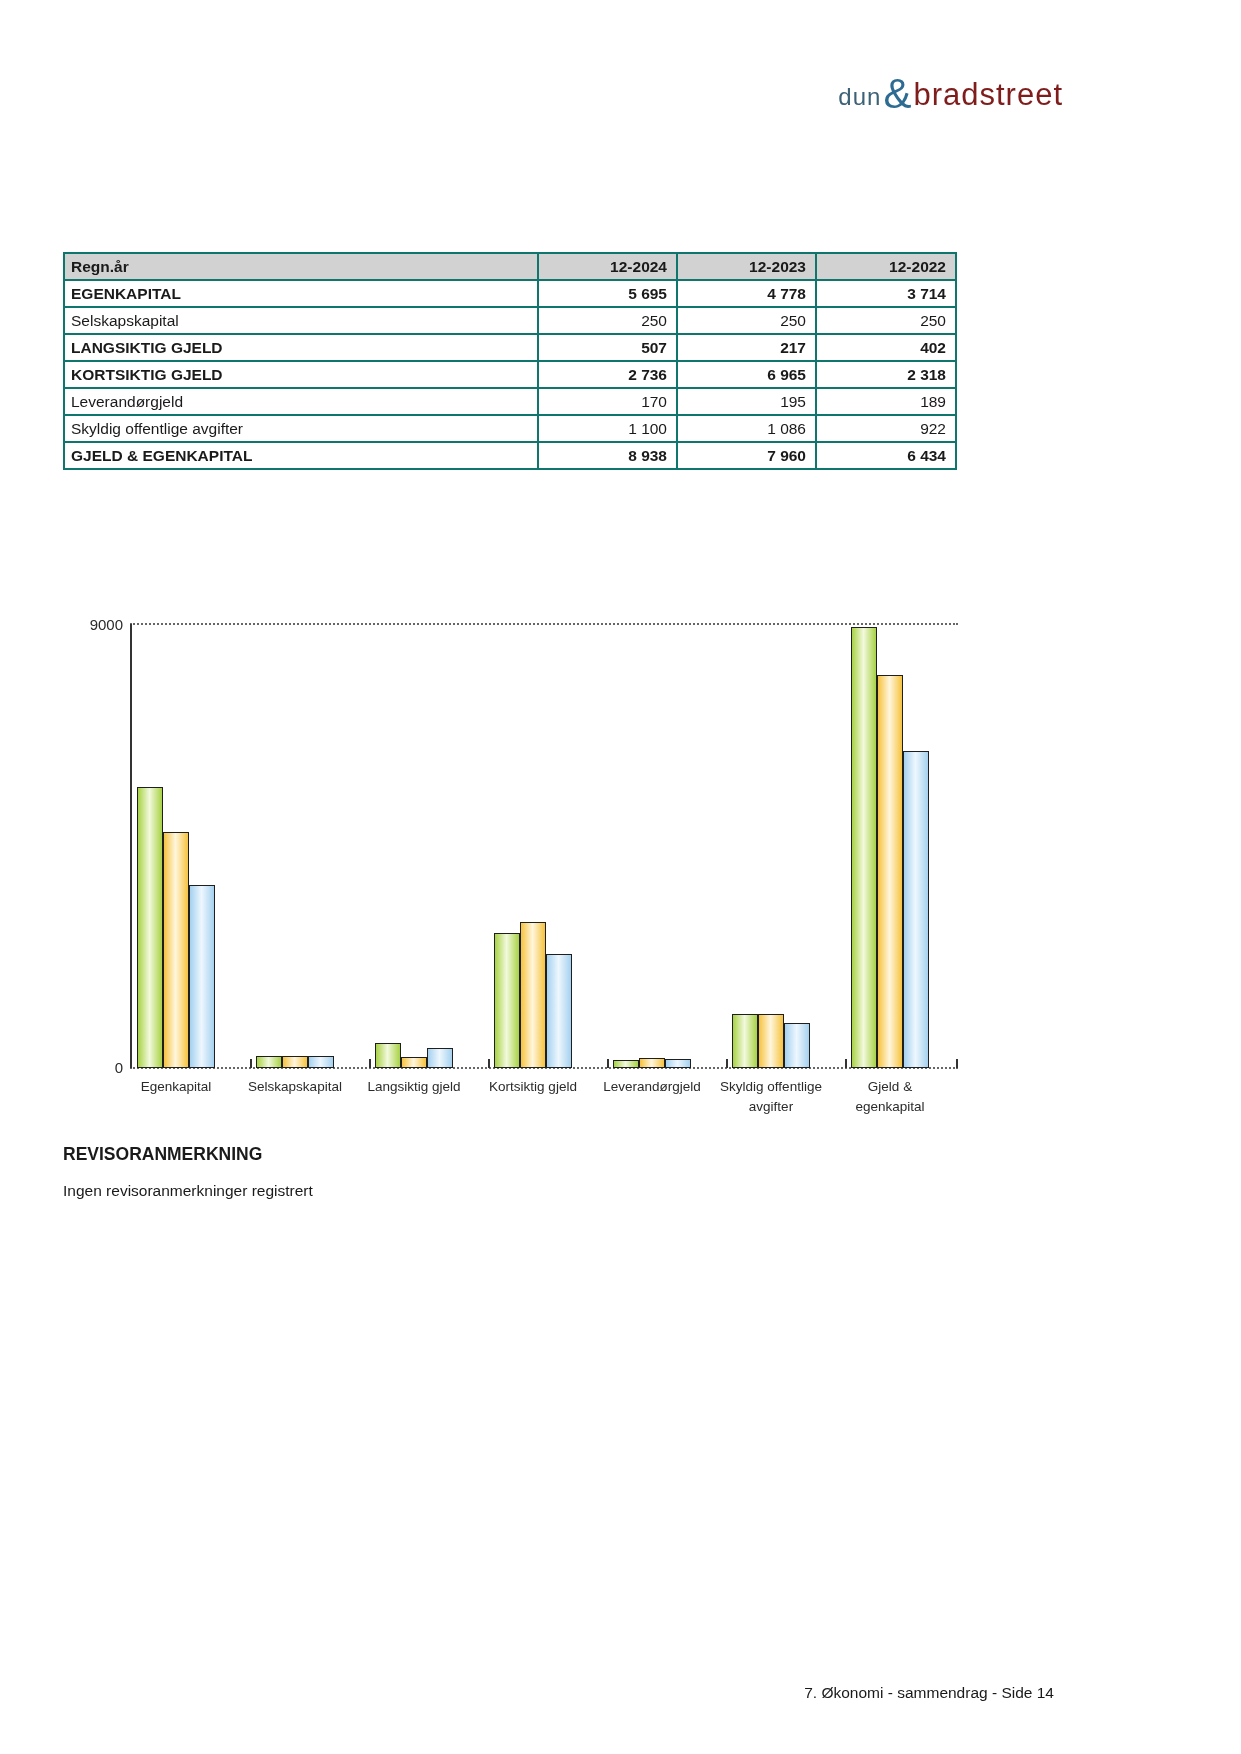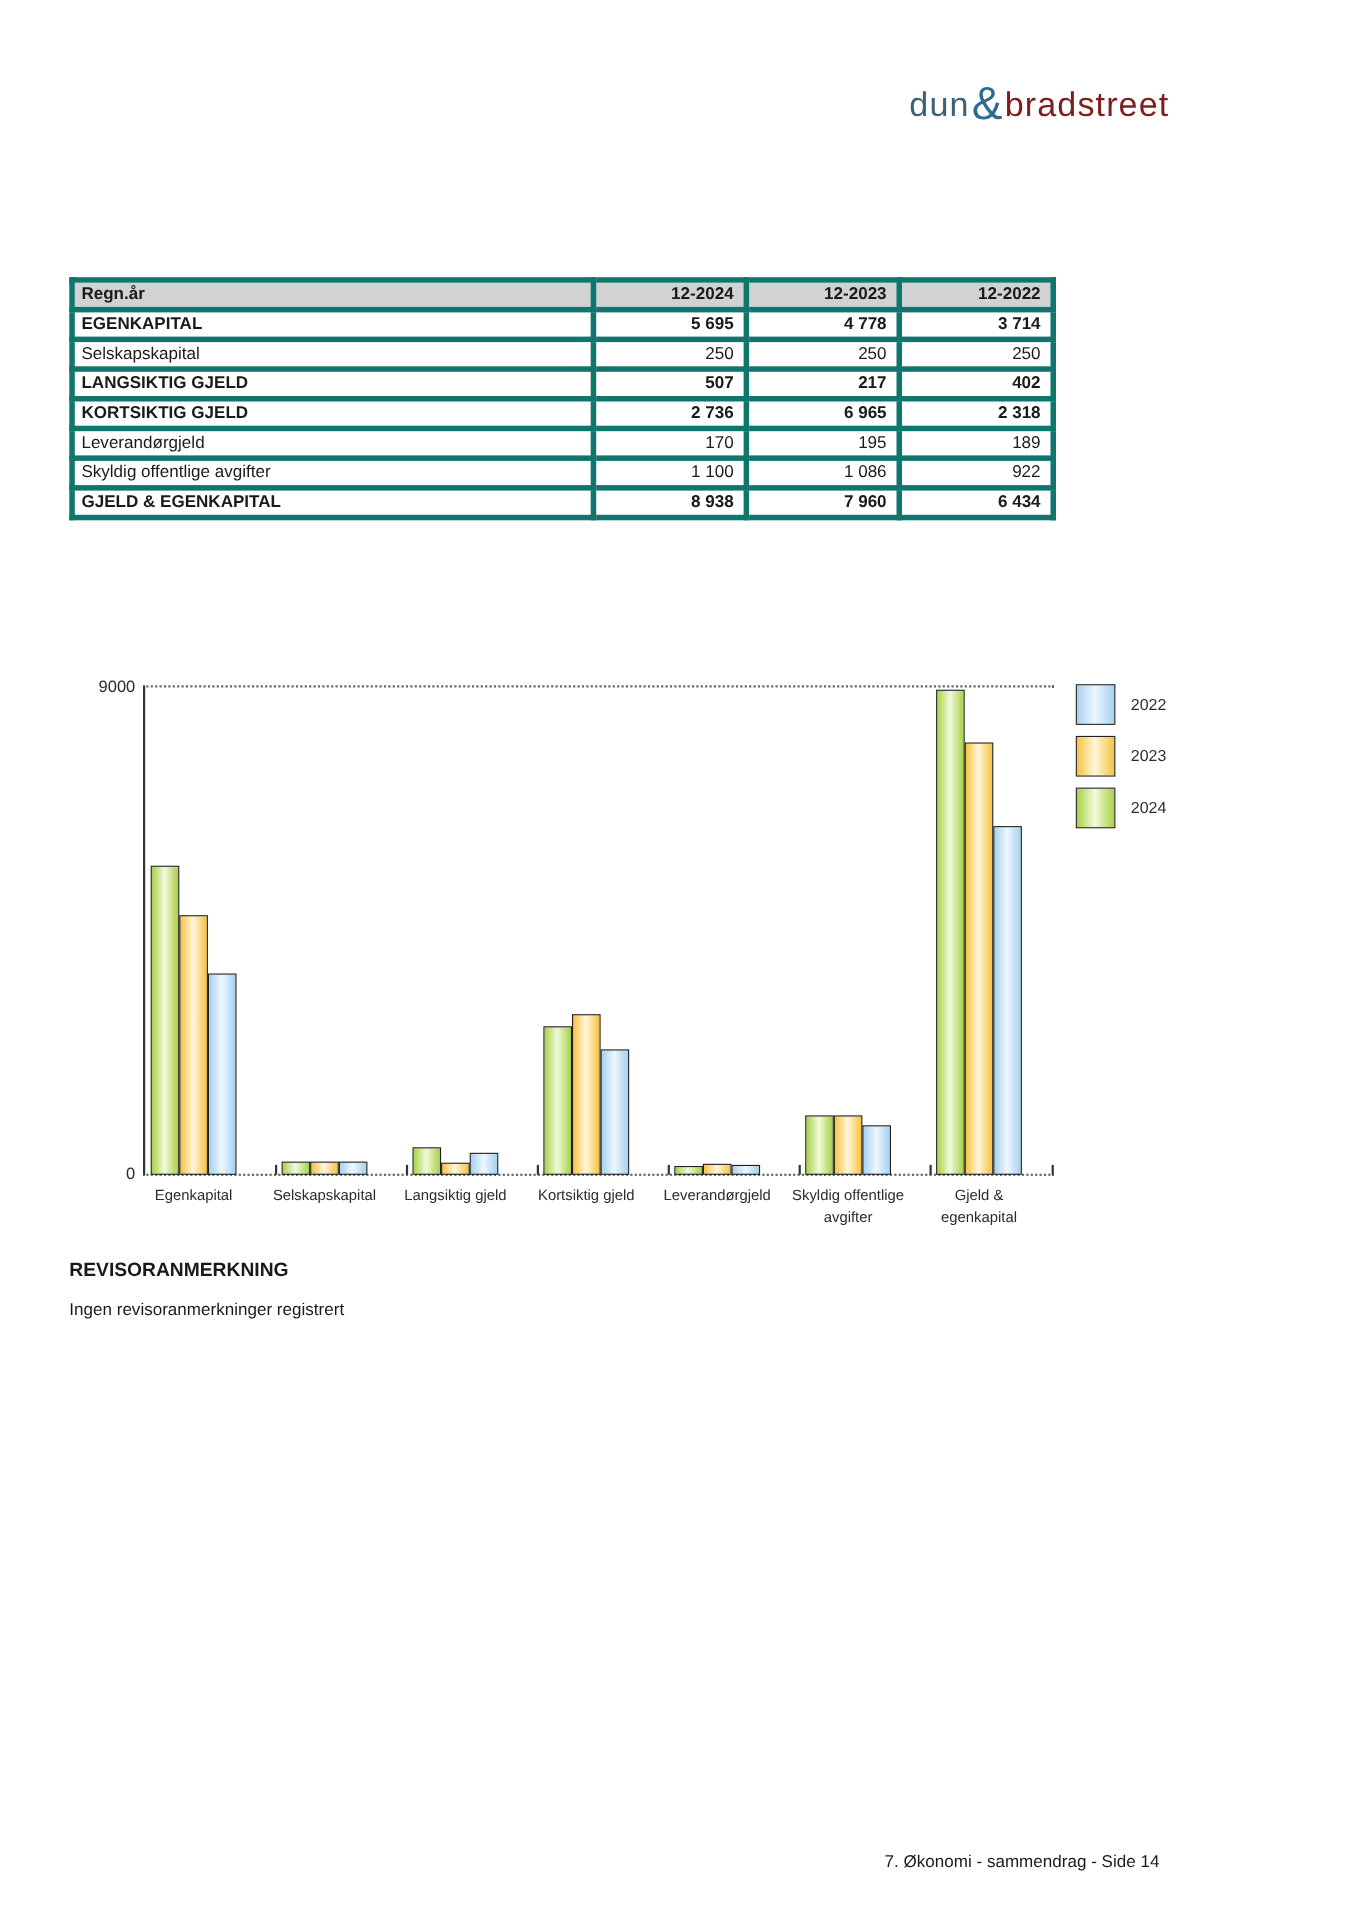--- a/index.html
+++ b/index.html
@@ -8,36 +8,36 @@
     width:1241px;height:1754px;
     background:#ffffff;
     font-family:"Liberation Sans","DejaVu Sans",sans-serif;
     color:#1a1a1a;
     overflow:hidden;
     margin:0 auto;
   }
 
   
   .logo{position:absolute;top:70px;right:178px;display:flex;align-items:baseline;line-height:1;}
-  .logo .word-left{font-size:31px;letter-spacing:1px;}
+  .logo .word-left{font-size:24px;letter-spacing:1px;}
   .logo .amp{font-size:42px;margin:0 2px;position:relative;top:3px;}
   .logo .word-right{font-size:31px;letter-spacing:1px;}
 
   
   .title-row{position:absolute;left:63px;top:222px;width:892px;display:flex;justify-content:space-between;align-items:baseline;}
   .section-title{font-weight:bold;font-size:17.5px;}
   .unit-note{font-size:15.5px;}
 
   
   table.fin{
     position:absolute;left:63px;top:252px;width:892px;
     border-collapse:collapse;font-size:15.5px;table-layout:fixed;
   }
   table.fin td{
-    border:5px solid #0f766e;height:27px;box-sizing:border-box;
+    border:2px solid #0f766e;height:27px;box-sizing:border-box;
     padding:2px 8px 2px 6px;overflow:hidden;white-space:nowrap;
   }
   table.fin td.num{text-align:right;padding-right:9px;}
   table.fin tr.head td{background:#d2d2d2;font-weight:bold;}
   table.fin tr.bold td{font-weight:bold;}
 
   
   .chart{position:absolute;left:63px;top:545px;width:1140px;height:590px;}
   .ytick{position:absolute;left:0;width:60px;text-align:right;font-size:15px;color:#2b2b2b;}
   .ytick.top{top:71px;}
@@ -172,34 +172,20 @@
 avgifter</div>
         <div class="tick" style="left: 596px;"></div>
         <div class="bar" style="left: 721px; width: 26px; top: 3px; height: 441px; background: linear-gradient(90deg, rgb(168, 210, 69) 0%, rgb(242, 249, 221) 48%, rgb(168, 210, 69) 100%);"></div>
         <div class="bar" style="left: 747px; width: 26px; top: 51px; height: 393px; background: linear-gradient(90deg, rgb(246, 195, 63) 0%, rgb(255, 246, 221) 48%, rgb(246, 195, 63) 100%);"></div>
         <div class="bar" style="left: 773px; width: 26px; top: 127px; height: 317px; background: linear-gradient(90deg, rgb(165, 209, 239) 0%, rgb(238, 247, 254) 48%, rgb(165, 209, 239) 100%);"></div>
         <div class="xlabel" style="left: 760px;">Gjeld &amp;
 egenkapital</div>
         <div class="tick" style="left: 715px;"></div>
         <div class="tick" style="left: 826px;"></div>
       </div>
-    <div class="legend">
-      <div class="legend-item">
-        <span class="legend-swatch" style="background: linear-gradient(90deg, rgb(165, 209, 239) 0%, rgb(238, 247, 254) 48%, rgb(165, 209, 239) 100%);"></span>
-        <span class="legend-label">2022</span>
-      </div>
-      <div class="legend-item">
-        <span class="legend-swatch" style="background: linear-gradient(90deg, rgb(246, 195, 63) 0%, rgb(255, 246, 221) 48%, rgb(246, 195, 63) 100%);"></span>
-        <span class="legend-label">2023</span>
-      </div>
-      <div class="legend-item">
-        <span class="legend-swatch" style="background: linear-gradient(90deg, rgb(168, 210, 69) 0%, rgb(242, 249, 221) 48%, rgb(168, 210, 69) 100%);"></span>
-        <span class="legend-label">2024</span>
-      </div>
-    </div>
   </div>
 
   <div class="revisor">
     <div class="revisor-heading">REVISORANMERKNING</div>
     <div class="revisor-body">Ingen revisoranmerkninger registrert</div>
   </div>
 
   <div class="footer">7. Økonomi - sammendrag - Side 14</div>
 
 </div>

